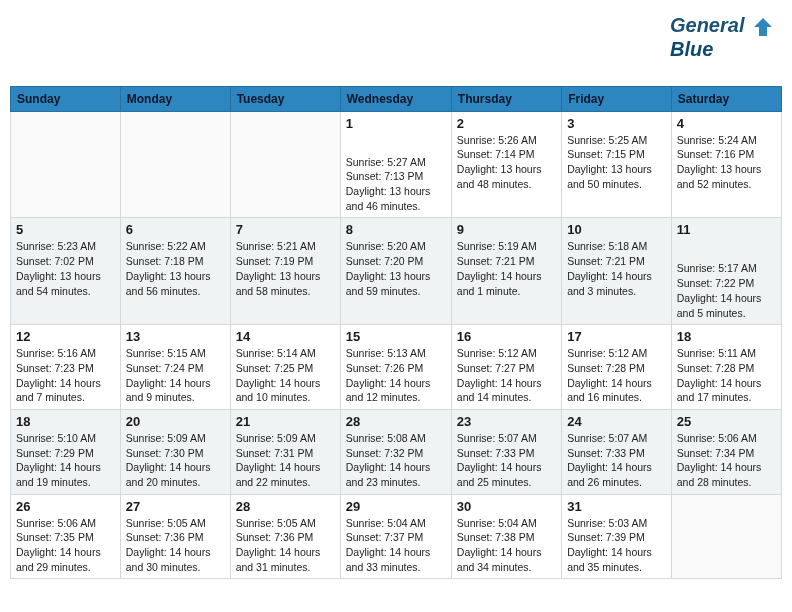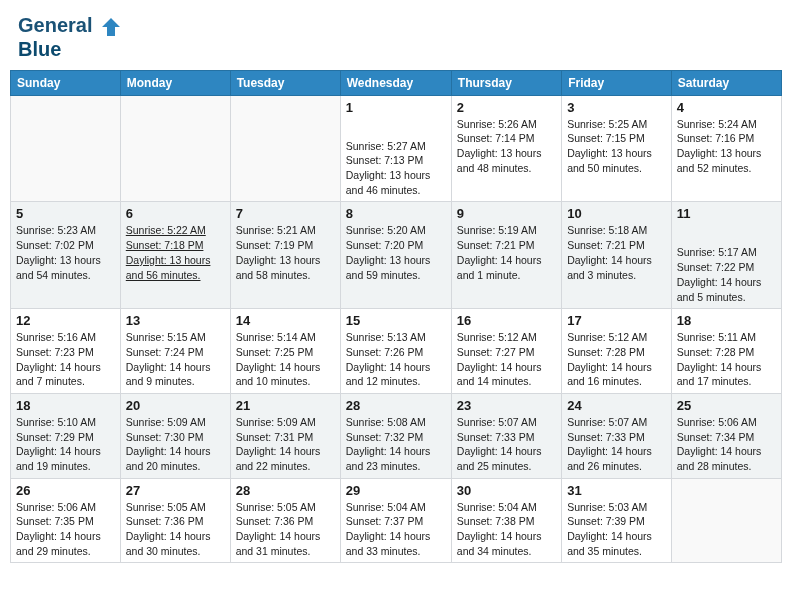--- a/index.html
+++ b/index.html
@@ -5,24 +5,25 @@
     * { box-sizing: border-box; margin: 0; padding: 0; }
     body {
       font-family: Arial, sans-serif;
       background: #fff;
       width: 792px;
       min-height: 612px;
       padding: 10px;
     }
     .header {
       display: flex;
-      justify-content: flex-start;
+      justify-content: flex-end;
       align-items: flex-start;
-      margin-bottom: 6px;
+      margin-bottom: 22px;
       padding: 4px 8px;
+      font-style: italic;
     }
     .logo {
       display: flex;
       align-items: center;
     }
     .title-block {
       text-align: right;
     }
     .month-title {
       font-size: 36px;
@@ -33,21 +34,21 @@
       font-size: 14px;
       color: #444;
     }
     table {
       width: 100%;
       border-collapse: collapse;
       font-size: 11px;
     }
     thead tr th {
       background-color: #2e86c1;
-      color: #ffffff;
+      color: #0f172a;
       text-align: left;
       padding: 5px 6px;
       font-size: 12px;
       font-weight: bold;
       border: 1px solid #2471a3;
     }
     tbody tr td {
       border: 1px solid #d5d8dc;
       vertical-align: top;
       padding: 4px 5px;
@@ -149,21 +150,21 @@
       <tr>
         <td>
           <span class="day-num">5</span>
           <div class="day-info" style="white-space: pre-line;">Sunrise: 5:23 AM
 Sunset: 7:02 PM
 Daylight: 13 hours
 and 54 minutes.</div>
         </td>
         <td>
           <span class="day-num">6</span>
-          <div class="day-info" style="white-space: pre-line; text-decoration: underline;">Sunrise: 5:22 AM
+          <div class="day-info" style="white-space: pre-line;">Sunrise: 5:22 AM
 Sunset: 7:18 PM
 Daylight: 13 hours
 and 56 minutes.</div>
         </td>
         <td>
           <span class="day-num">7</span>
           <div class="day-info" style="white-space: pre-line;">Sunrise: 5:21 AM
 Sunset: 7:19 PM
 Daylight: 13 hours
 and 58 minutes.</div>

